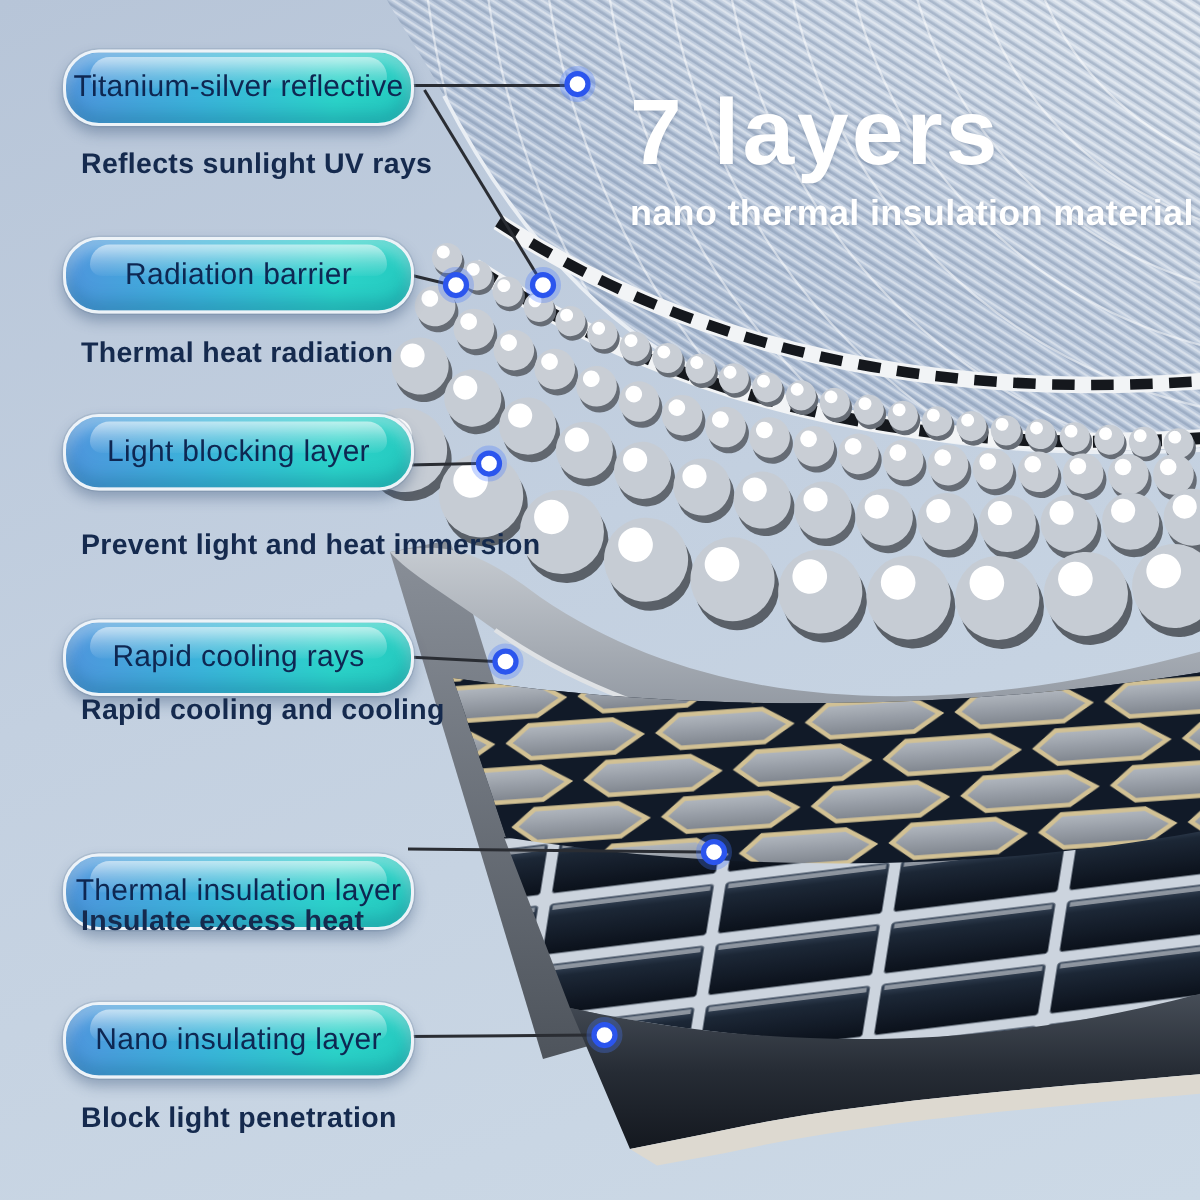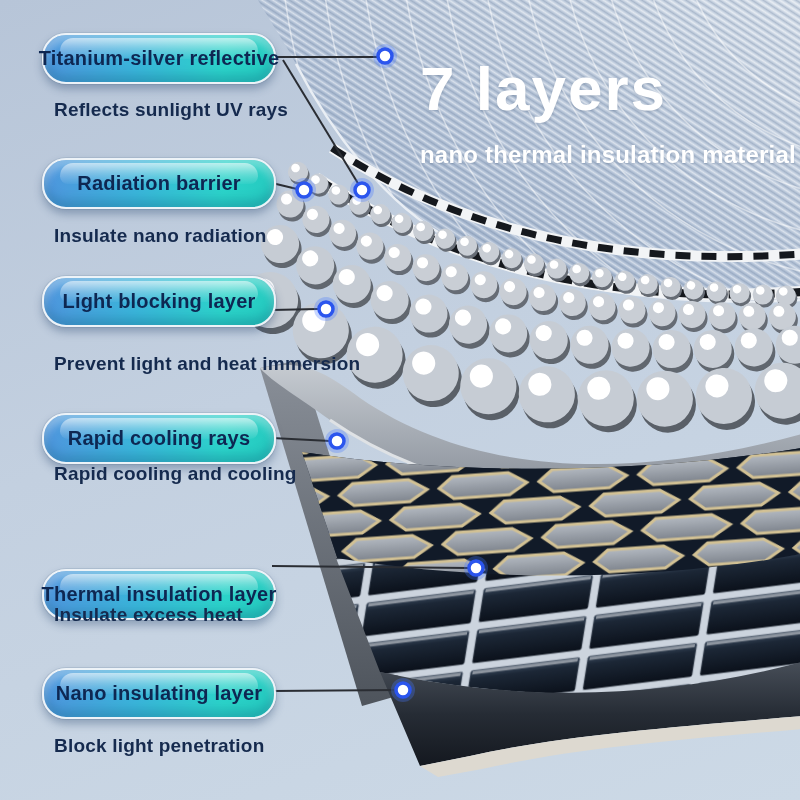--- a/index.html
+++ b/index.html
@@ -9,39 +9,39 @@
     background:linear-gradient(160deg,var(--background-top,#b7c5d8) 0%,#c3d0e0 45%,var(--background-bottom,#ccd9e6) 100%);
   }
   .illustration{position:absolute;left:0;top:0;width:800px;height:800px;}
   .title-block{position:absolute;left:420px;top:56px;width:378px;text-align:left;z-index:5;}
   .title-main{
     font-size:62px;font-weight:bold;color:var(--title-text,#ffffff);letter-spacing:2px;
     text-shadow:0 1px 3px rgba(80,100,130,.35);line-height:1.05;
   }
   .title-sub{
     font-size:24px;font-weight:bold;color:var(--title-text,#ffffff);white-space:nowrap;
-    margin-top:20px;letter-spacing:.2px;text-shadow:0 1px 2px rgba(80,100,130,.3);
+    margin-top:8px;letter-spacing:.2px;text-shadow:0 1px 2px rgba(80,100,130,.3);
   }
   .layer-item{position:absolute;left:0;top:0;width:350px;z-index:6;}
   .pill{
     position:absolute;left:42px;width:230px;height:47px;border-radius:24px;
     background:linear-gradient(95deg,var(--pill-grad-left,#4f94dd) 0%,#3ab4da 40%,var(--pill-grad-right,#2bd3c9) 78%,#25c9bf 100%);
     border:2px solid #edf3f8;
     box-shadow:0 5px 9px rgba(46,74,112,.38),0 0 0 1px rgba(150,170,190,.4),
                inset 0 -7px 10px rgba(10,90,120,.28),inset 0 7px 9px rgba(255,255,255,.35);
     display:flex;align-items:center;justify-content:center;
   }
   .pill::before{
     content:"";position:absolute;left:7%;right:7%;top:3px;height:44%;
     border-radius:20px 20px 12px 12px;
     background:linear-gradient(rgba(255,255,255,.55),rgba(255,255,255,.04));
     pointer-events:none;
   }
   .pill-label{
-    position:relative;z-index:2;font-size:20px;font-weight:bold;
+    position:relative;z-index:2;font-size:20px;font-weight:normal;
     color:var(--pill-text,#0e2752);letter-spacing:.2px;white-space:nowrap;
   }
   .layer-desc{
     position:absolute;left:54px;font-size:19px;font-weight:bold;
     color:var(--desc-text,#152a4e);white-space:nowrap;letter-spacing:.2px;
   }
 </style>
 </head>
 <body>
 
@@ -218,21 +218,21 @@
   <div class="pill" style="top:33px">
     <span class="pill-label">Titanium-silver reflective</span>
   </div>
   <div class="layer-desc" style="top:99px">Reflects sunlight UV rays</div>
 </div>
 
 <div class="layer-item">
   <div class="pill" style="top:158px">
     <span class="pill-label">Radiation barrier</span>
   </div>
-  <div class="layer-desc" style="top:225px">Insulate nano radiation</div>
+  <div class="layer-desc" style="top:225px">Thermal heat radiation</div>
 </div>
 
 <div class="layer-item">
   <div class="pill" style="top:276px">
     <span class="pill-label">Light blocking layer</span>
   </div>
   <div class="layer-desc" style="top:353px">Prevent light and heat immersion</div>
 </div>
 
 <div class="layer-item">

